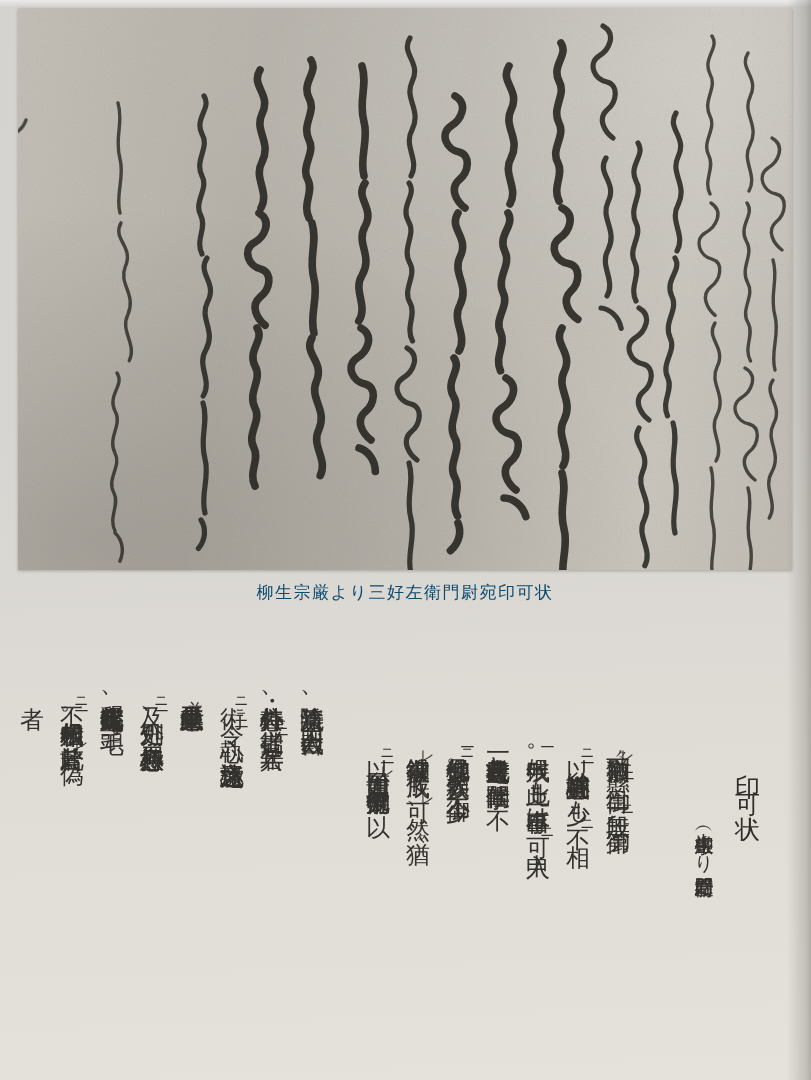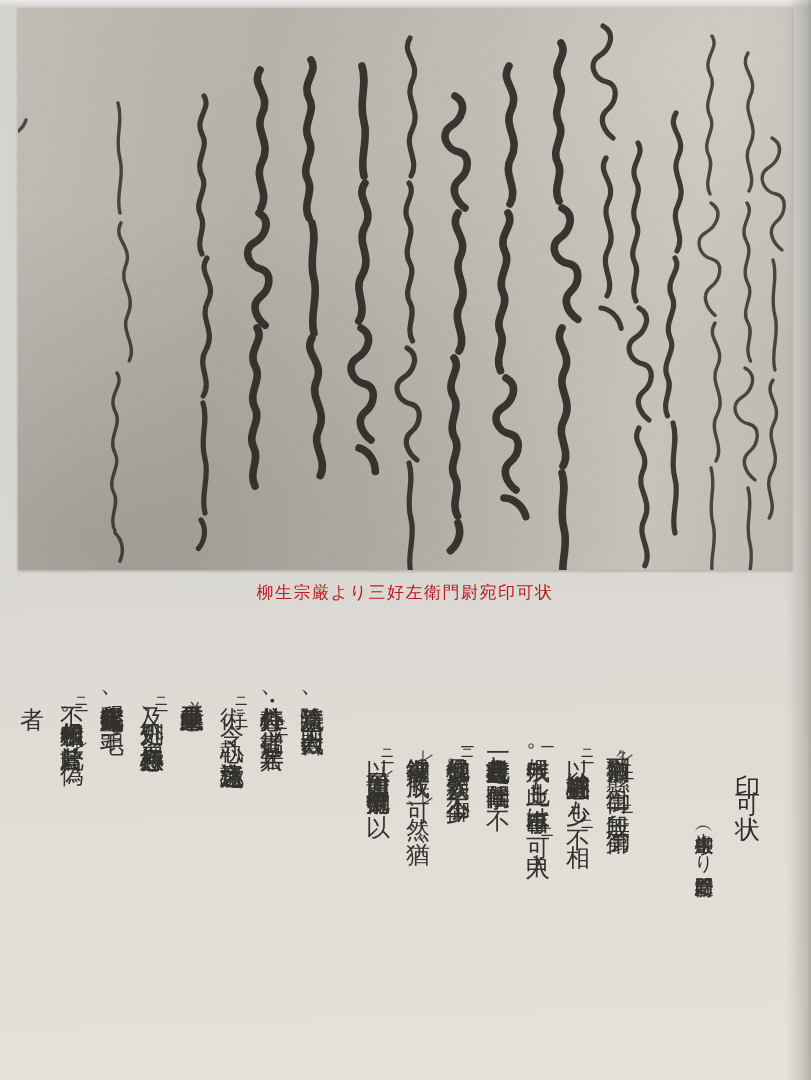--- a/index.html
+++ b/index.html
@@ -27,21 +27,21 @@
     overflow:hidden;
   }
   .photo svg{display:block;width:774px;height:562px;}
   .ink{fill:none;stroke:#2a2823;stroke-linecap:round;stroke-linejoin:round;}
   .s-thin{stroke-width:3.4px;opacity:.8;}
   .s-med{stroke-width:5.2px;opacity:.88;}
   .s-bold{stroke-width:7.6px;opacity:.9;}
   
   .caption{
     position:absolute;left:18px;top:581px;width:774px;
-    text-align:center;font-size:17px;letter-spacing:1.5px;color:#b91c1c;
+    text-align:center;font-size:17px;letter-spacing:1.5px;color:#0c4a6e;
   }
   
   .vtext{
     position:absolute;top:672px;right:41px;left:16px;height:408px;
     writing-mode:vertical-rl;text-orientation:upright;
     color:#34322e;font-size:24px;line-height:40px;overflow:hidden;
   }
   .vtext p{margin:0;padding:0;}
   .doc-title{
     margin:0;font-weight:normal;font-size:25px;letter-spacing:.85em;

